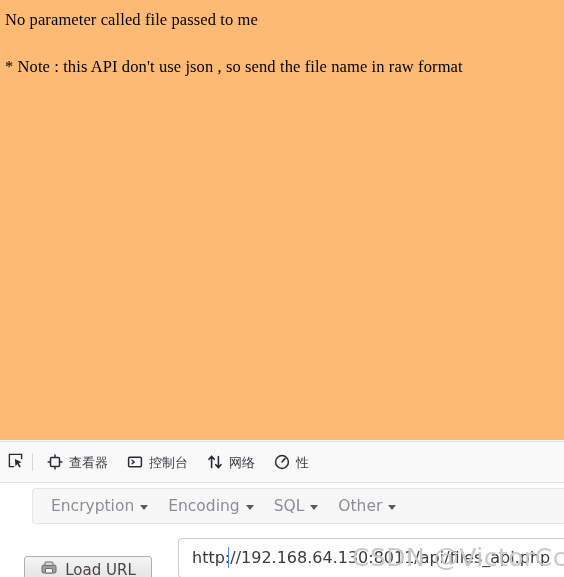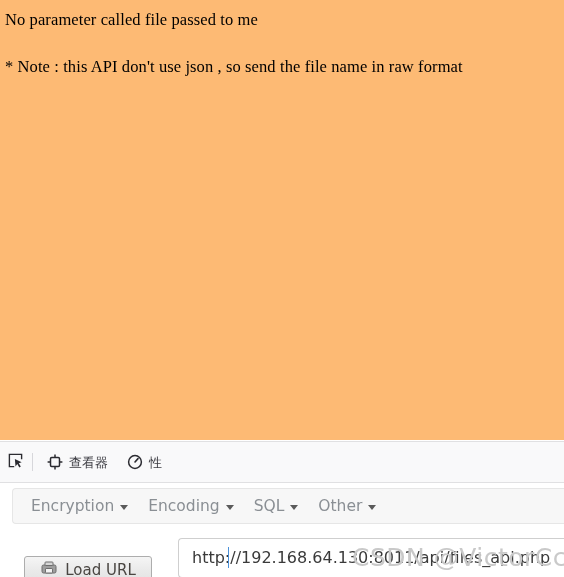--- a/index.html
+++ b/index.html
@@ -94,21 +94,21 @@
     left: 0;
     top: 484px;
     width: 564px;
     height: 93px;
     background: #ffffff;
     box-sizing: border-box;
     overflow: hidden;
   }
   #hackbar-menubar {
     position: absolute;
-    left: 12px;
+    left: 32px;
     top: 4px;
     right: 0;
     height: 36px;
     background: #f7f7f7;
     border: 1px solid #e6e6e6;
     border-right: none;
     border-radius: 4px 0 0 4px;
     display: flex;
     align-items: center;
     padding-left: 8px;
@@ -226,22 +226,40 @@
   <div class="dt-tab">
     <span class="dt-ico">
       <svg width="16" height="16" viewBox="0 0 16 16" aria-hidden="true">
         <rect x="3.5" y="3.5" width="9" height="9" rx="1.2" fill="none" stroke="#2b2b31" stroke-width="1.5"></rect>
         <path d="M8 0.6v2.6M8 12.8v2.6M0.6 8h2.6M12.8 8h2.6" stroke="#2b2b31" stroke-width="1.5"></path>
       </svg>
     </span>
     <span class="dt-label">查看器</span>
   </div>
 
-
-
+  <div class="dt-tab">
+    <span class="dt-ico">
+      <svg width="16" height="16" viewBox="0 0 16 16" aria-hidden="true">
+        <rect x="1.6" y="3.2" width="12.8" height="9.6" rx="1.2" fill="none" stroke="#2b2b31" stroke-width="1.5"></rect>
+        <path d="M5 6.2l2.3 1.8L5 9.8" fill="none" stroke="#2b2b31" stroke-width="1.4" stroke-linecap="round" stroke-linejoin="round"></path>
+      </svg>
+    </span>
+    <span class="dt-label">控制台</span>
+  </div>
+
+
+  <div class="dt-tab">
+    <span class="dt-ico">
+      <svg width="16" height="16" viewBox="0 0 16 16" aria-hidden="true">
+        <path d="M4.6 13.4V3.2M4.6 2.4L2 5.3M4.6 2.4L7.2 5.3" fill="none" stroke="#2b2b31" stroke-width="1.6" stroke-linecap="round"></path>
+        <path d="M11.4 2.6v10.2M11.4 13.6L8.8 10.7M11.4 13.6L14 10.7" fill="none" stroke="#2b2b31" stroke-width="1.6" stroke-linecap="round"></path>
+      </svg>
+    </span>
+    <span class="dt-label">网络</span>
+  </div>
 
 
   <div class="dt-tab">
     <span class="dt-ico">
       <svg width="16" height="16" viewBox="0 0 16 16" aria-hidden="true">
         <circle cx="8" cy="8" r="6.4" fill="none" stroke="#2b2b31" stroke-width="1.5"></circle>
         <path d="M8 8l3-3.4" fill="none" stroke="#2b2b31" stroke-width="1.6" stroke-linecap="round"></path>
       </svg>
     </span>
     <span class="dt-label">性</span>

